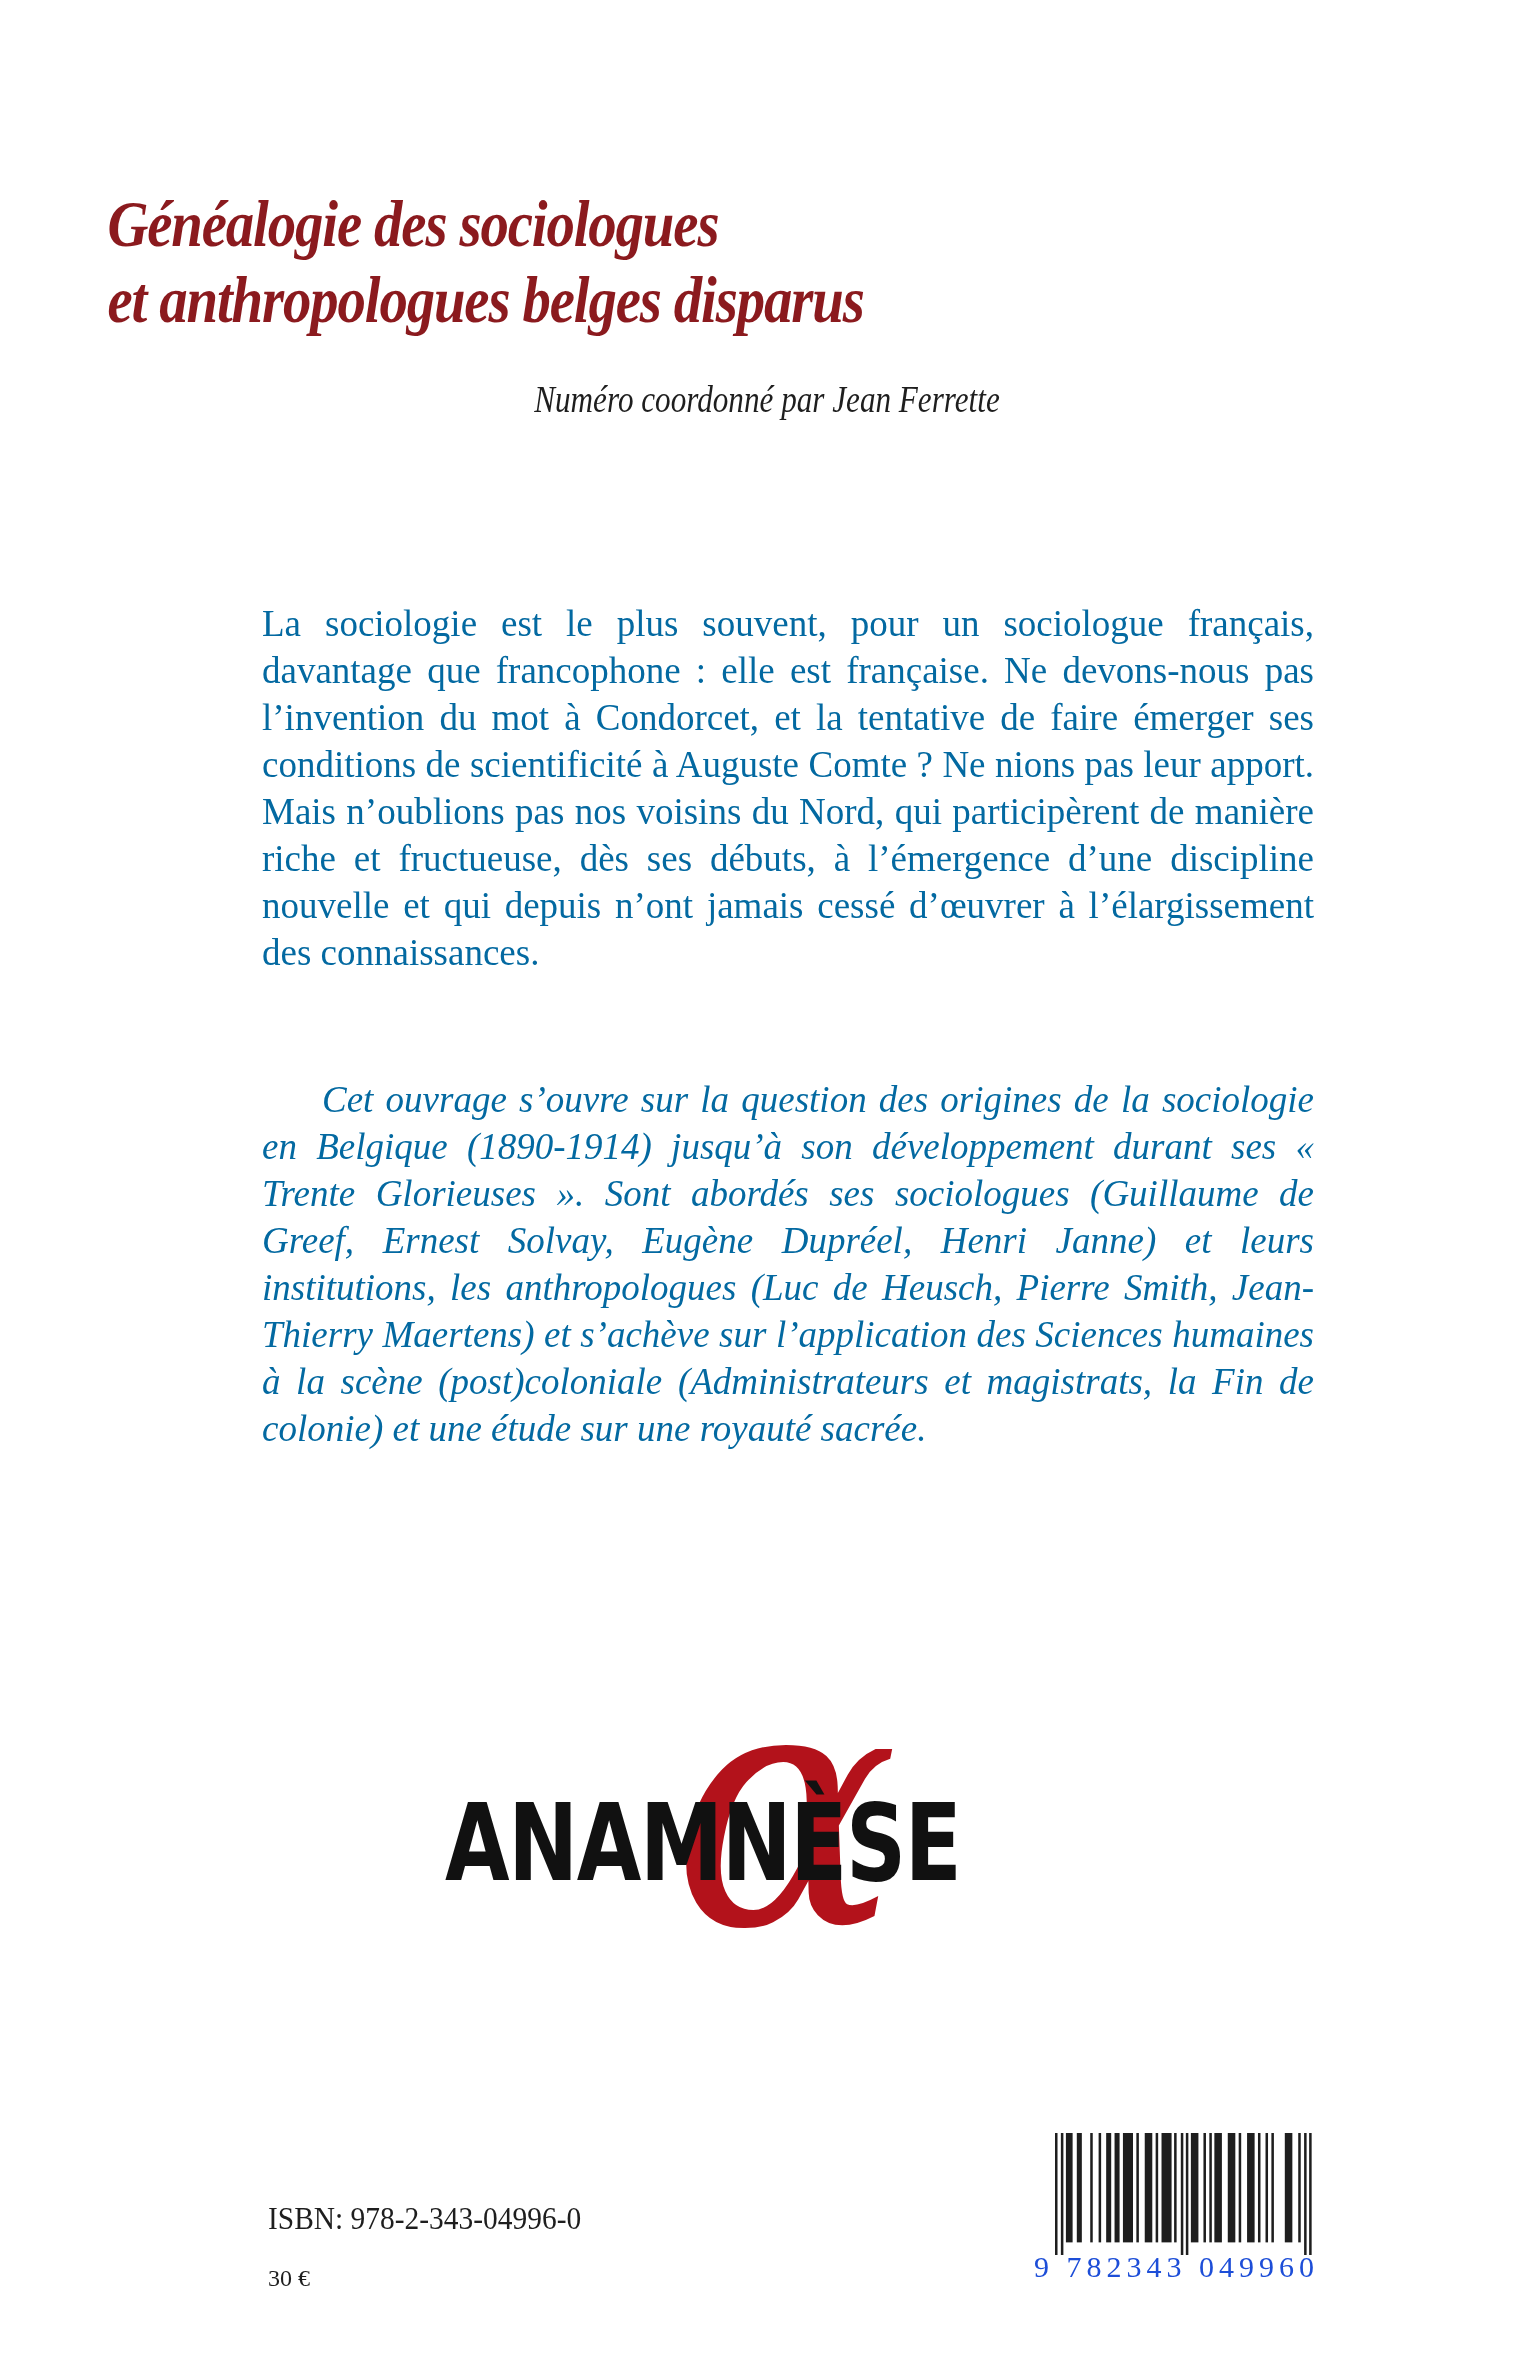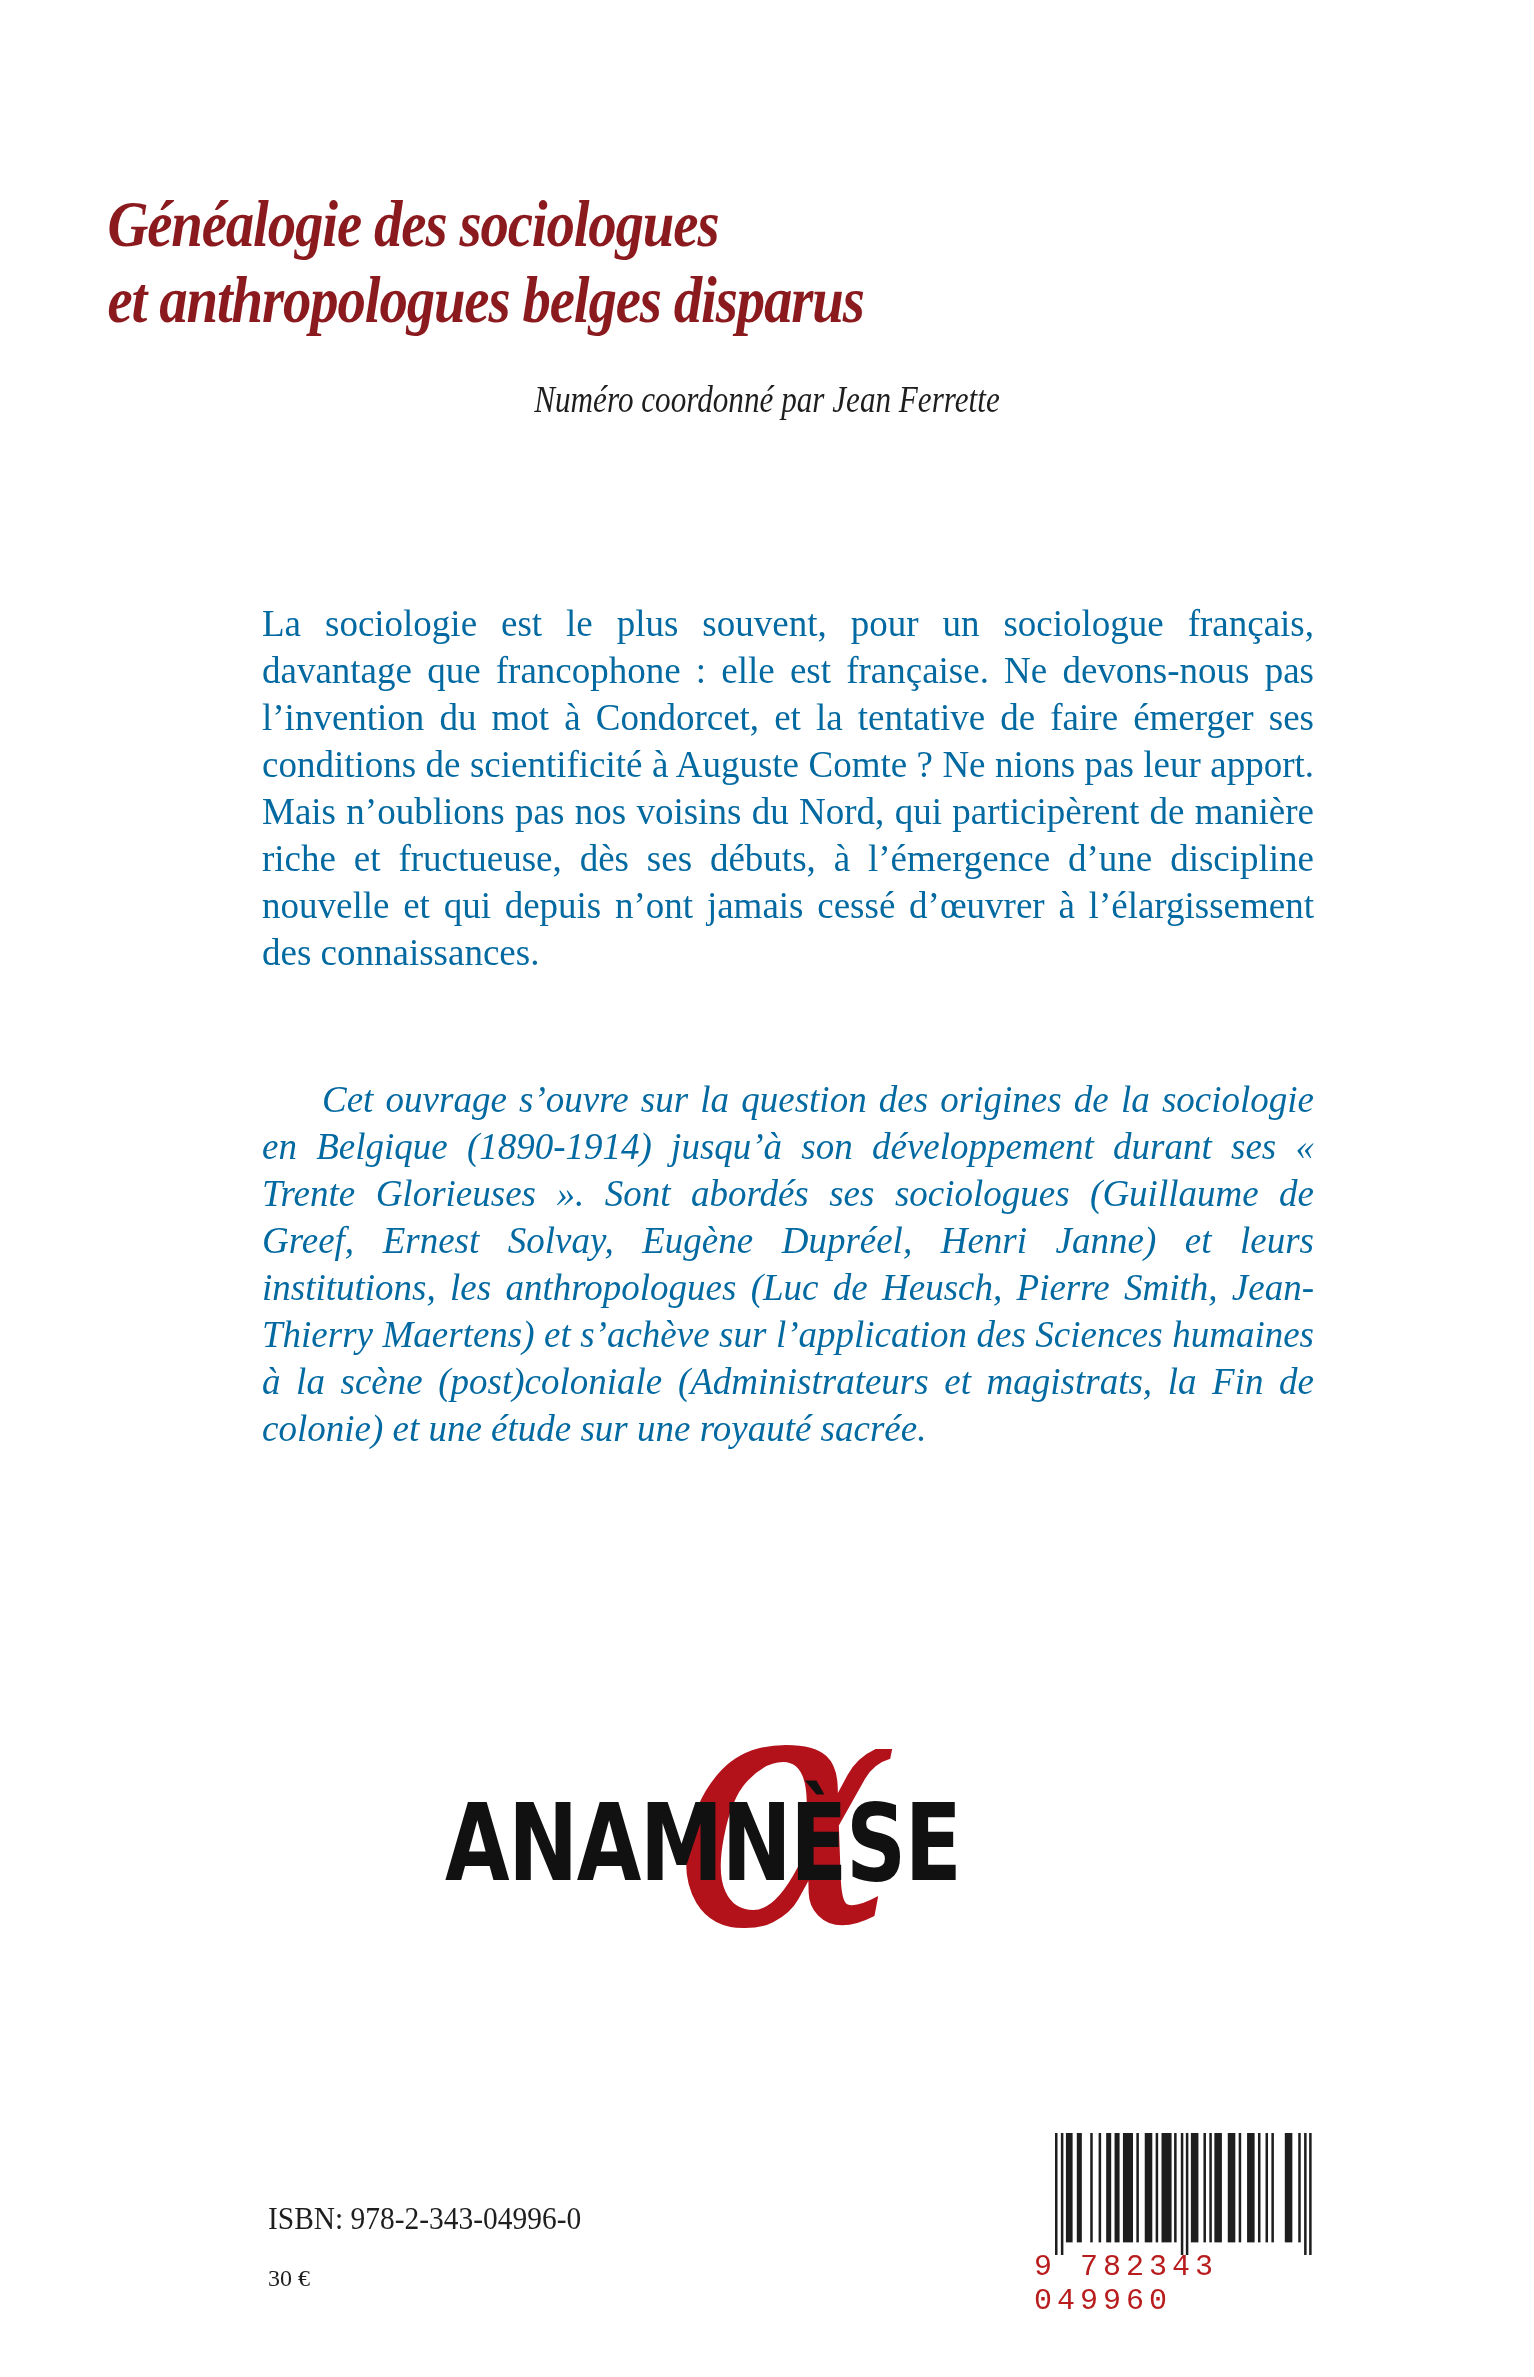--- a/index.html
+++ b/index.html
@@ -22,21 +22,21 @@
                 font-style: italic; color: #b3121b; font-family: "DejaVu Serif", serif; }
   .logo-word { position: absolute; left: 0; top: 107px; width: 671px; font-family: "DejaVu Sans", sans-serif;
                font-weight: bold; font-size: 107px; line-height: 117px; color: #111111; letter-spacing: -1.7px;
                transform: scaleX(0.78); transform-origin: left; }
   .isbn { position: absolute; left: 268px; top: 2200px; font-size: 32px; line-height: 37px; color: #1e1e1e;
           transform: scaleX(0.92); transform-origin: left; }
   .price { position: absolute; left: 268px; top: 2245px; font-size: 24px; line-height: 35px; color: #1e1e1e; margin-top: 16px; }
   .barcode { position: absolute; left: 1034px; top: 2133px; width: 285px; height: 151px; }
   .barcode-bars { position: absolute; left: 21px; top: 0; width: 260px; height: 122px; }
   .barcode-digits { position: absolute; left: 0; top: 117px; width: 285px; height: 34px;
-                    font-family: Liberation Mono, monospace; font-size: 30px; line-height: 34px; color: #b91c1c;
+                    font-family: Liberation Serif, serif; font-size: 30px; line-height: 34px; color: #1d4ed8;
                     letter-spacing: 5px; background: transparent; }
 </style>
 </head>
 <body>
 
 <div class="title-block">
   <span class="title-line">Généalogie des sociologues</span>
   <span class="title-line">et anthropologues belges disparus</span>
 </div>
 

